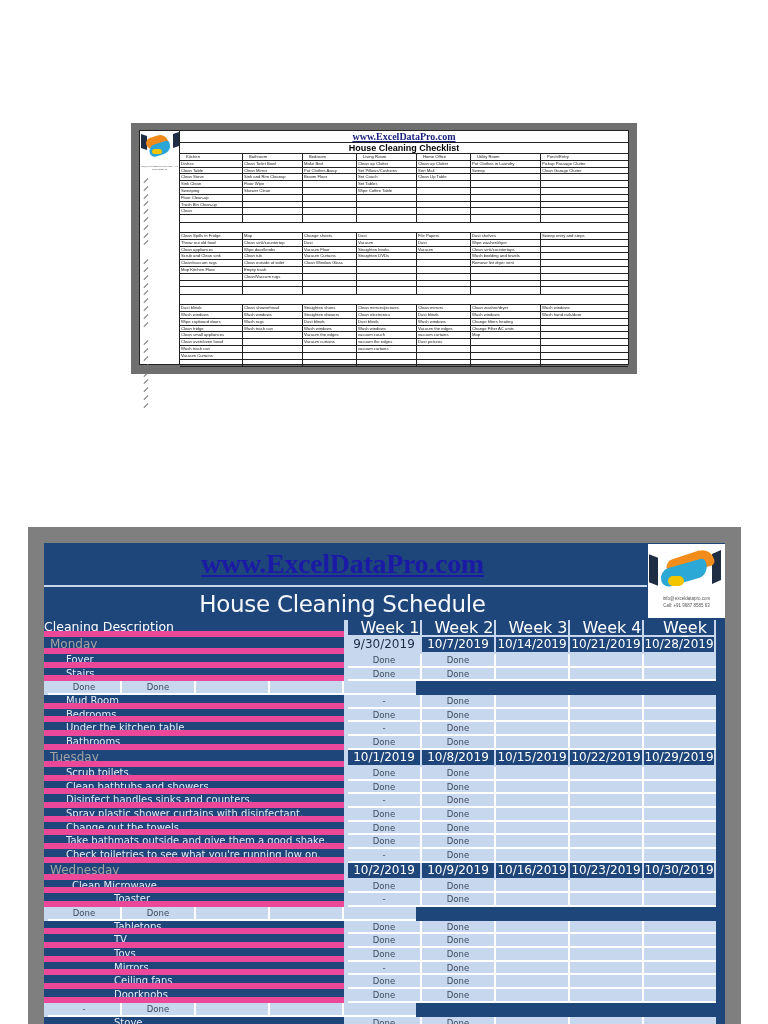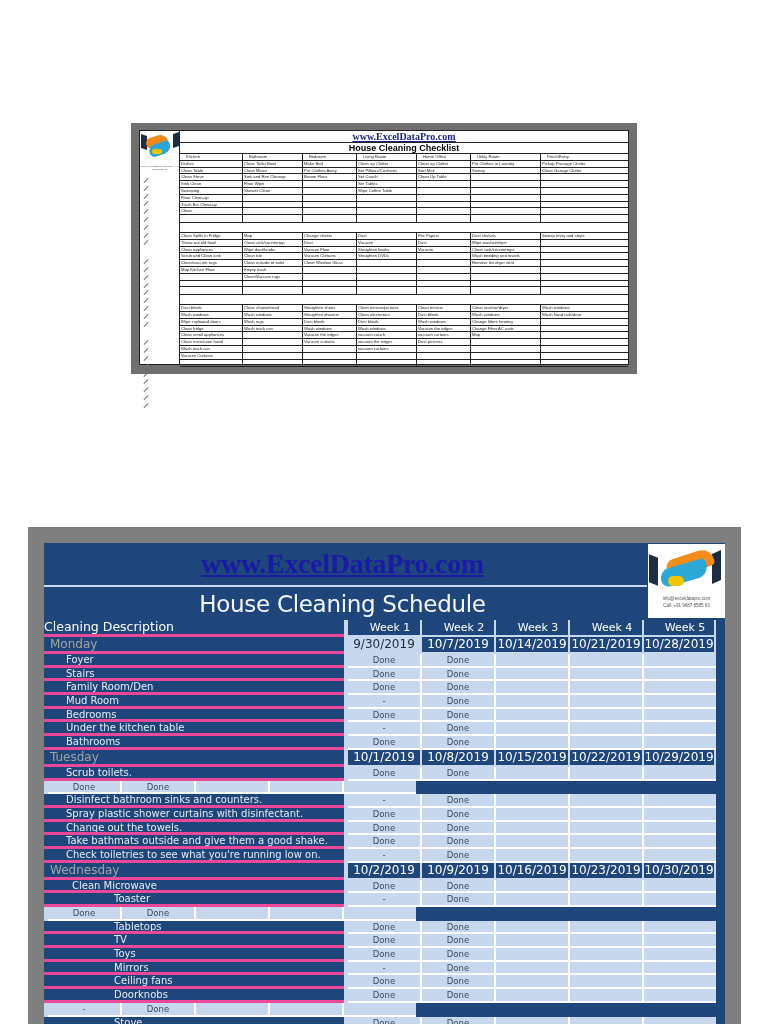--- a/index.html
+++ b/index.html
@@ -41,31 +41,31 @@
     .sched-logo { position: absolute; left: 604px; top: 1px; width: 77px; height: 74px; background: #fff; overflow: hidden; }
     .sched-logo .dark-l { position: absolute; left: 1px; top: 12px; width: 9px; height: 28px; background: #1f2d44; transform: skewY(22deg); }
     .sched-logo .dark-r { position: absolute; right: 4px; top: 8px; width: 9px; height: 30px; background: #1f2d44; transform: skewY(-25deg); }
     .sched-logo .hand-orange { position: absolute; left: 18px; top: 10px; width: 48px; height: 18px; background: #f28d1b; border-radius: 12px 18px 6px 14px; transform: rotate(-18deg); }
     .sched-logo .hand-blue { position: absolute; left: 12px; top: 20px; width: 48px; height: 18px; background: #2ba8d6; border-radius: 14px 6px 16px 10px; transform: rotate(-16deg); }
     .sched-logo .yellow { position: absolute; left: 20px; top: 32px; width: 16px; height: 10px; background: #f2c500; border-radius: 5px; }
     .sched-logo .info { position: absolute; left: 0; top: 51px; width: 77px; font-size: 4.5px; color: #555; text-align: center; line-height: 7px; }
 
     .grid { position: absolute; left: 0; top: 77px; width: 681px; }
     .g-row { display: flex; height: 13.7px; margin-bottom: 0px; }
-    .g-desc { width: 300px; height: 100%; background: #1f467a; border-bottom: 3px solid #ec4899; color: #e6ecf5; font-size: 10px; line-height: 12px; white-space: nowrap; overflow: hidden; font-family: "DejaVu Sans", sans-serif; }
+    .g-desc { width: 300px; height: 100%; background: #1f467a; border-bottom: 6px solid #ec4899; color: #e6ecf5; font-size: 10px; line-height: 12px; white-space: nowrap; overflow: hidden; font-family: "DejaVu Sans", sans-serif; }
     .g-gap { width: 4px; background: #c7d7ee; }
     .g-cell { width: 74px; height: 100%; background: #c7d7ee; border-right: 2px solid #ffffff; border-bottom: 2px solid #ffffff; color: #3d4a5c; font-size: 8.5px; text-align: center; line-height: 12px; font-family: "DejaVu Sans", sans-serif; }
     .g-cell:last-child { border-right: none; width: 72px; }
     .g-row.head .g-desc { font-size: 12.5px; color: #ffffff; line-height: 14px; height: 17px; }
     .g-row.head { height: 17px; }
     .g-row.head .g-cell, .g-row.day .g-cell { background: #1f467a; color: #ffffff; font-size: 12px; border-right: 2px solid #c7d7ee; border-bottom: 2px solid #c7d7ee; line-height: 15px; }
     .g-row.day { height: 17px; }
     .g-row.day .g-desc { font-size: 12px; color: #a3a3a3; line-height: 15px; height: 17px; padding-left: 6px; }
     .g-row.day .g-cell.selected { background: #c7d7ee; color: #1a2a44; }
-    .g-row.head .g-cell { font-size: 11px; padding-left: 12px; }
+    .g-row.head .g-cell { font-size: 16px; padding-left: 12px; }
     .ind1 { padding-left: 22px; }
     .ind2 { padding-left: 28px; }
     .ind3 { padding-left: 70px; }
   </style>
 </head>
 <body>
 
 <div class="page">
 
   <div class="checklist-frame">
@@ -432,21 +432,20 @@
             <div class="g-row">
               <div class="g-desc ind1">Stairs</div>
               <div class="g-gap"></div>
               <div class="g-cell">Done</div>
               <div class="g-cell">Done</div>
               <div class="g-cell"></div>
               <div class="g-cell"></div>
               <div class="g-cell"></div>
             </div>
             <div class="g-row">
-              <div class="g-desc ind1">Family Room/Den</div>
               <div class="g-gap"></div>
               <div class="g-cell">Done</div>
               <div class="g-cell">Done</div>
               <div class="g-cell"></div>
               <div class="g-cell"></div>
               <div class="g-cell"></div>
             </div>
             <div class="g-row">
               <div class="g-desc ind1">Mud Room</div>
               <div class="g-gap"></div>
@@ -495,29 +494,30 @@
             <div class="g-row">
               <div class="g-desc ind1">Scrub toilets.</div>
               <div class="g-gap"></div>
               <div class="g-cell">Done</div>
               <div class="g-cell">Done</div>
               <div class="g-cell"></div>
               <div class="g-cell"></div>
               <div class="g-cell"></div>
             </div>
             <div class="g-row">
-              <div class="g-gap"></div>
-              <div class="g-cell">Done</div>
-              <div class="g-cell">Done</div>
-              <div class="g-cell"></div>
-              <div class="g-cell"></div>
-              <div class="g-cell"></div>
-            </div>
-            <div class="g-row">
-              <div class="g-desc ind1">Disinfect bathroom sinks and counters.</div>
+              <div class="g-desc ind1">Clean bathtubs and showers.</div>
+              <div class="g-gap"></div>
+              <div class="g-cell">Done</div>
+              <div class="g-cell">Done</div>
+              <div class="g-cell"></div>
+              <div class="g-cell"></div>
+              <div class="g-cell"></div>
+            </div>
+            <div class="g-row">
+              <div class="g-desc ind1">Disinfect handles sinks and counters.</div>
               <div class="g-gap"></div>
               <div class="g-cell">-</div>
               <div class="g-cell">Done</div>
               <div class="g-cell"></div>
               <div class="g-cell"></div>
               <div class="g-cell"></div>
             </div>
             <div class="g-row">
               <div class="g-desc ind1">Spray plastic shower curtains with disinfectant.</div>
               <div class="g-gap"></div>

